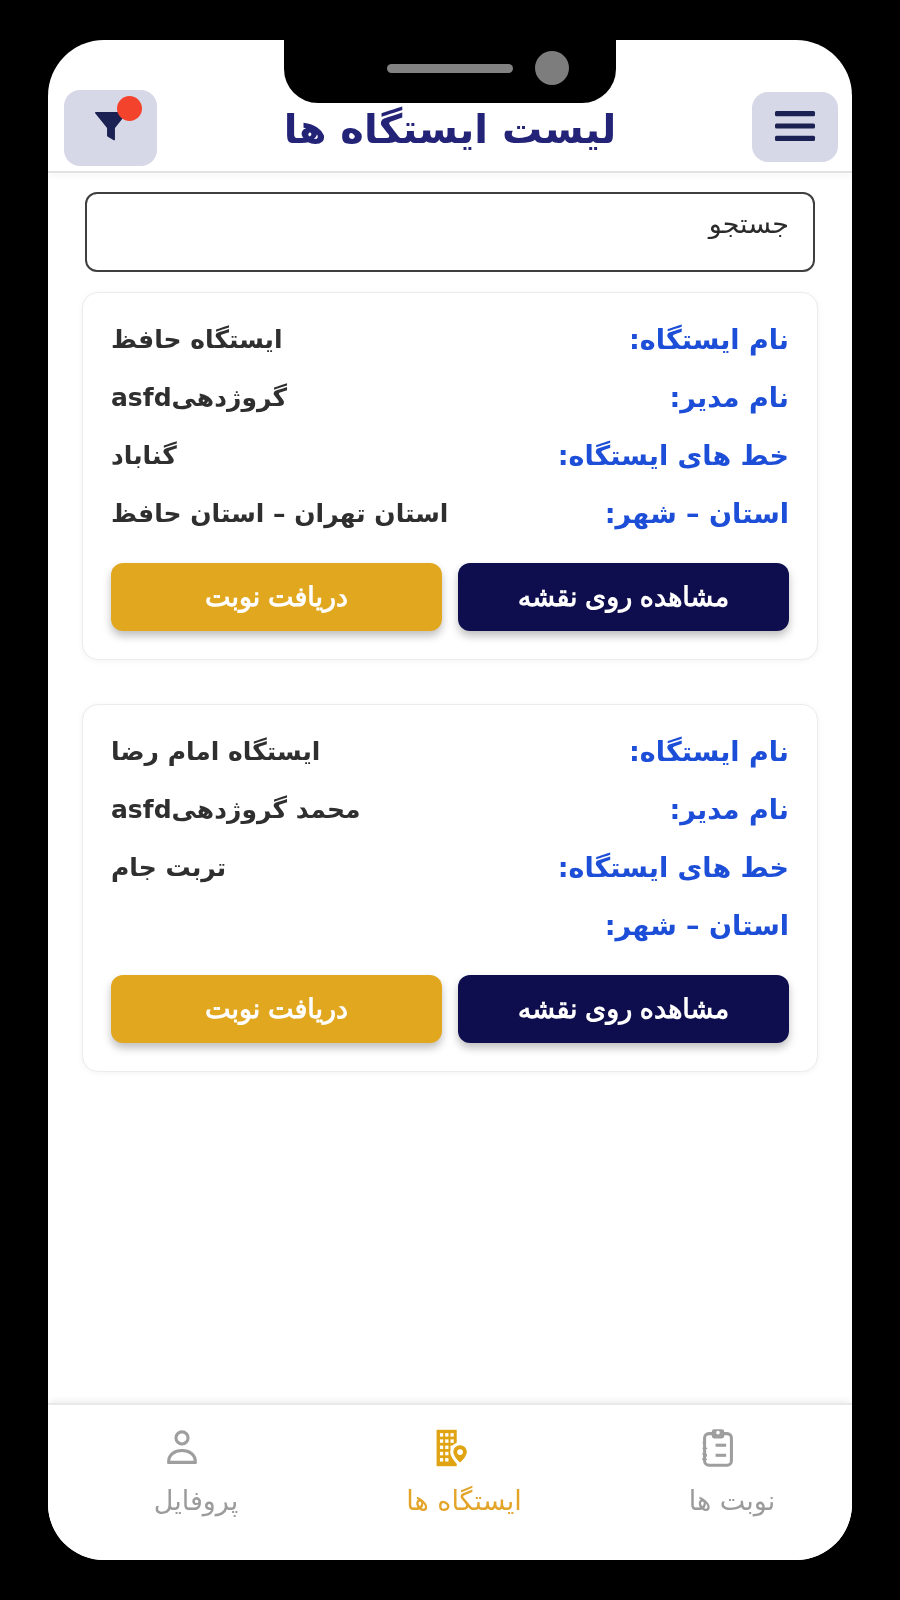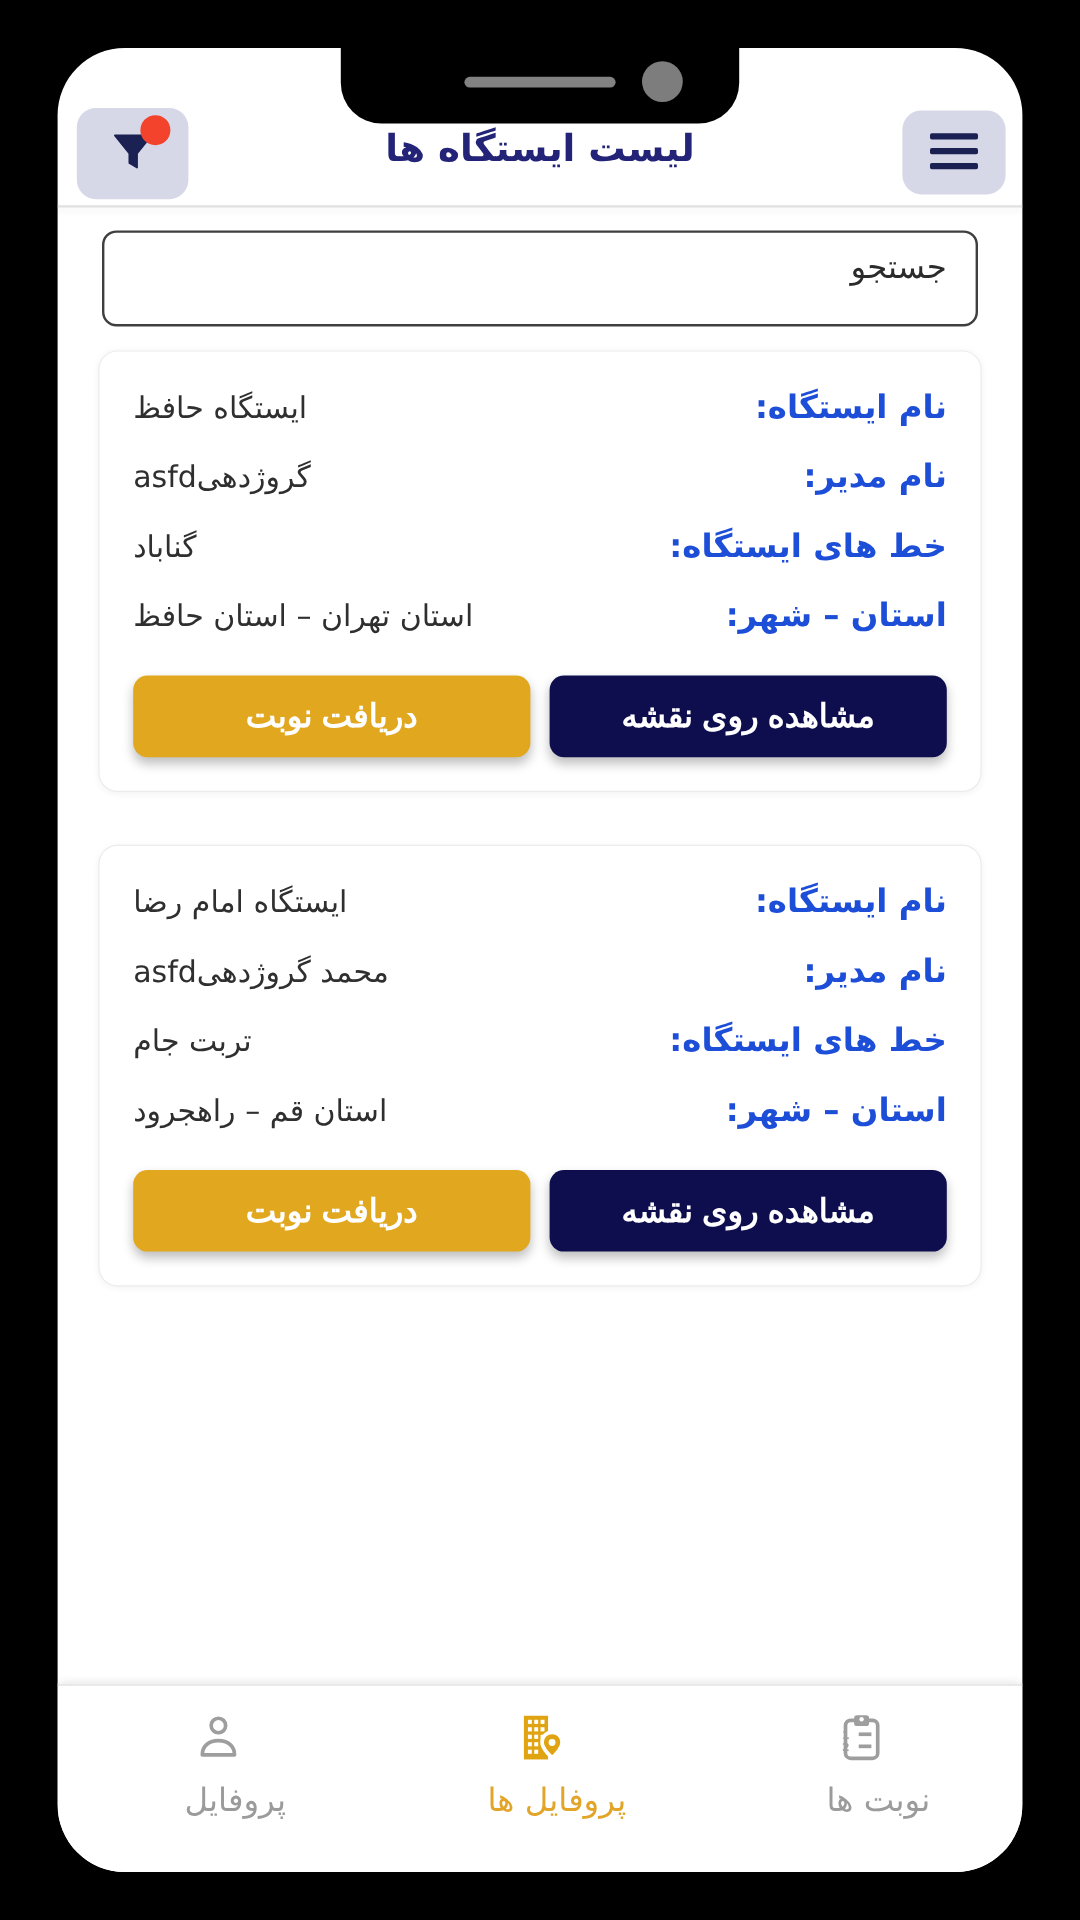--- a/index.html
+++ b/index.html
@@ -20,39 +20,39 @@
 
   
   .header { position:relative; height:133px; }
   .hdr-btn { position:absolute; background:#d7d8e7; border:none; border-radius:16px;
              display:flex; align-items:center; justify-content:center; cursor:pointer; }
   .filter-btn { left:16px; top:50px; width:93px; height:76px; }
   .menu-btn { right:14px; top:52px; width:86px; height:70px; }
   .badge-dot { position:absolute; top:6px; right:15px; width:25px; height:25px;
                background:#f4432c; border-radius:50%; }
   .page-title { position:absolute; top:66px; left:0; right:0; text-align:center;
-                font-size:31px; font-weight:bold; color:#232377; }
+                font-size:40px; font-weight:bold; color:#232377; }
   .header-divider { position:absolute; top:131px; left:0; right:0; height:2px;
                     background:#e2e2e2; box-shadow:0 3px 5px rgba(0,0,0,.07); }
 
   
   .search-wrap { margin:19px 37px 0; height:80px; border:2px solid #3f3f3f; border-radius:12px;
                  display:flex; align-items:flex-start; padding:14px 24px 0; background:#fff; }
   .search-wrap input { border:none; outline:none; width:100%; font-size:27px; color:#222;
                        background:transparent; font-family:"DejaVu Sans", sans-serif; }
   .search-wrap input::placeholder { color:#2b2b2b; opacity:1; }
 
   
   .card { margin:20px 34px 0; border:1.5px solid #ececec; border-radius:16px;
           box-shadow:0 1px 6px rgba(0,0,0,.05); padding:30px 28px 28px; background:#fff; }
   .card + .card { margin-top:44px; }
   .field-row { display:flex; justify-content:space-between; align-items:center;
                line-height:34px; margin-bottom:24px; }
   .field-label { font-size:27px; font-weight:bold; color:#1d4ed8; }
-  .field-value { font-size:25px; color:#2f2f2f; }
+  .field-value { font-size:25px; color:#2f2f2f;font-weight:bold; }
   .btn-row { display:flex; gap:16px; margin-top:32px; }
   .btn-row button { flex:1; height:68px; border:none; border-radius:12px; cursor:pointer;
                     font-size:27px; font-weight:bold; color:#fff;
                     font-family:Liberation Sans, sans-serif;
                     box-shadow:0 5px 9px rgba(0,0,0,.25); }
   .btn-map { background:#0e0e4e; }
   .btn-queue { background:#e1a71f; }
 
   
   .bottom-nav { position:absolute; bottom:0; left:0; right:0; height:157px; background:#fff;
@@ -136,21 +136,20 @@
       <div class="field-row">
         <span class="field-label">نام مدیر:</span>
         <span class="field-value">محمد گروژدهیasfd</span>
       </div>
       <div class="field-row">
         <span class="field-label">خط های ایستگاه:</span>
         <span class="field-value">تربت جام</span>
       </div>
       <div class="field-row">
         <span class="field-label">استان – شهر:</span>
-        <span class="field-value">استان قم – راهجرود</span>
       </div>
       <div class="btn-row">
         <button class="btn-map">مشاهده روی نقشه</button>
         <button class="btn-queue">دریافت نوبت</button>
       </div>
     </div>
 
     <div class="bottom-nav">
 
       <div class="nav-item">
@@ -184,21 +183,21 @@
                 <rect x="24.5" y="21.5" width="3.4" height="3.6"></rect>
               <rect x="13.5" y="28" width="3.4" height="3.6"></rect>
                 <rect x="19" y="28" width="3.4" height="3.6"></rect>
               <rect x="13.5" y="34.5" width="3.4" height="3.6"></rect>
                 <rect x="19" y="34.5" width="3.4" height="3.6"></rect>
             </g>
             <path d="M34.5 19.5c-5.1 0-8.7 3.9-8.7 8.5 0 6 8.7 13.5 8.7 13.5s8.7-7.5 8.7-13.5c0-4.6-3.6-8.5-8.7-8.5z" fill="#e0a412" stroke="#fff" stroke-width="3.2"></path>
             <circle cx="34.5" cy="28.2" r="3" fill="#fff"></circle>
           </svg>
         </span>
-        <span class="nav-label">پروفایل ها</span>
+        <span class="nav-label">ایستگاه ها</span>
       </div>
 
 
       <div class="nav-item">
         <span class="icon">
           <svg width="46" height="46" viewBox="0 0 48 48">
             <circle cx="24" cy="13.5" r="6.3" fill="none" stroke="#9e9e9e" stroke-width="3.2"></circle>
             <path d="M10 39c0-8.2 6.2-12.3 14-12.3S38 30.8 38 39z" fill="none" stroke="#9e9e9e" stroke-width="3.2" stroke-linejoin="round"></path>
           </svg>
         </span>

